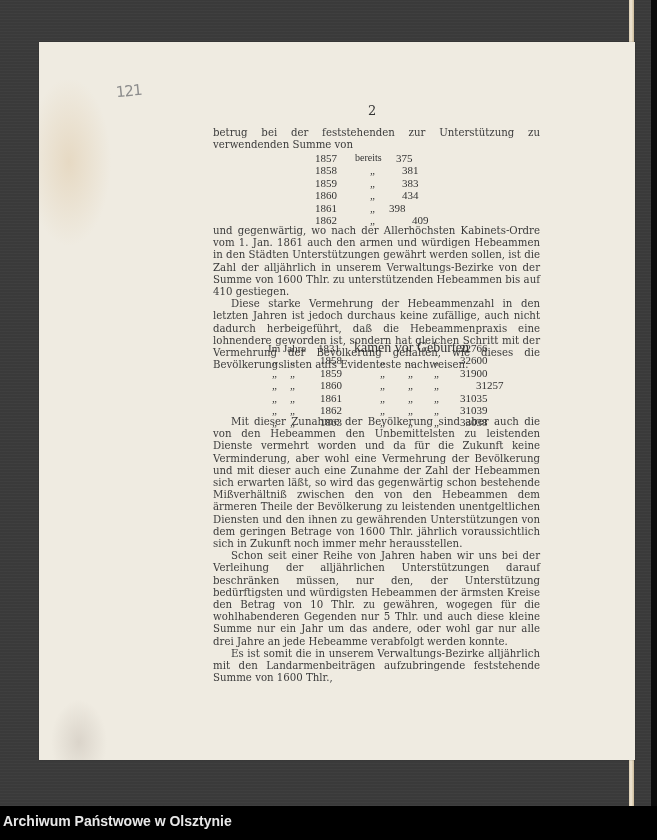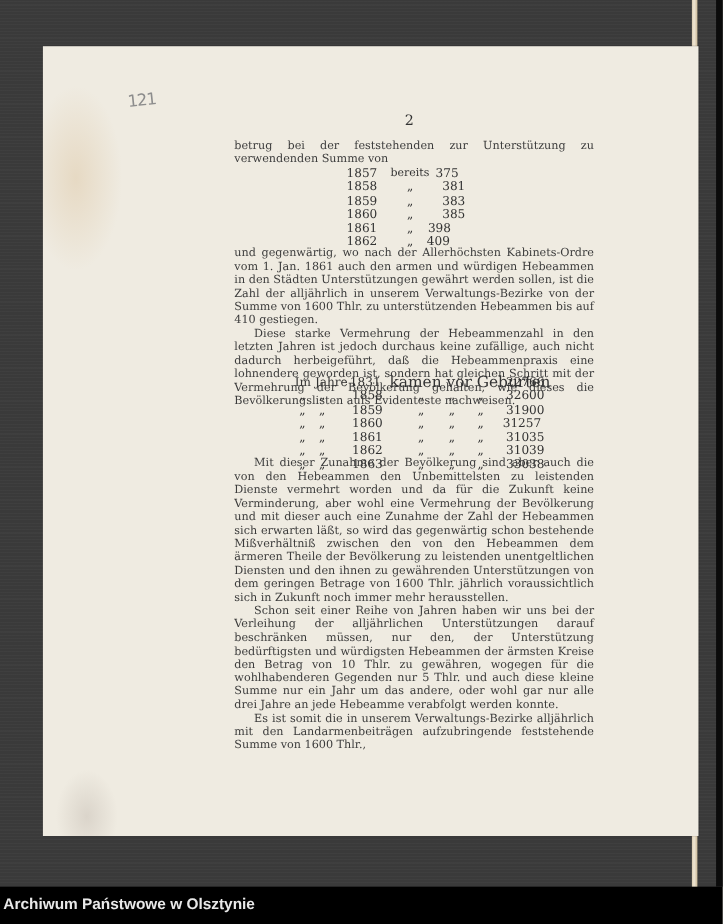--- a/index.html
+++ b/index.html
@@ -37,21 +37,21 @@
     position: absolute; left: 368px; top: 103px; font-size: 13px; color: #333;
   }
   .text {
     position: absolute; left: 213px; width: 327px;
     font-size: 10.2px; line-height: 12.2px; color: #3b3b3b;
     text-align: justify;
   }
   .text p { margin: 0; }
   .text .indent { text-indent: 18px; }
   .tbl { position: absolute; font-size: 11px; line-height: 12.4px; color: #333; }
-  .tbl .row { position: relative; height: 12.4px; white-space: nowrap; }
+  .tbl .row { position: relative; height: 12.4px; white-space: nowrap; font-family: Liberation Serif, serif; }
   .tbl span { position: absolute; top: 0; }
   .footer {
     position: absolute; left: 3px; top: 813px;
     font-family: "Liberation Sans", sans-serif; font-size: 14px; font-weight: bold; color: #e8e8e8;
   }
 </style>
 </head>
 <body>
 
 <div class="board"></div>
@@ -79,31 +79,31 @@
       <span style="left:87px">381</span>
     </div>
   <div class="row">
       <span style="left:0">1859</span>
       <span style="left:55px">„</span>
       <span style="left:87px">383</span>
     </div>
   <div class="row">
       <span style="left:0">1860</span>
       <span style="left:55px">„</span>
-      <span style="left:87px">385</span>
+      <span style="left:87px">434</span>
     </div>
   <div class="row">
       <span style="left:0">1861</span>
       <span style="left:55px">„</span>
       <span style="left:74px">398</span>
     </div>
   <div class="row">
       <span style="left:0">1862</span>
       <span style="left:55px">„</span>
-      <span style="left:73px">409</span>
+      <span style="left:97px">409</span>
     </div>
 </div>
 
 <div class="text" style="top:225px;">
   <p>und gegenwärtig, wo nach der Allerhöchsten Kabinets-Ordre vom 1. Jan. 1861 auch den armen und würdigen Hebeammen in den Städten Unterstützungen gewährt werden sollen, ist die Zahl der alljährlich in unserem Verwaltungs-Bezirke von der Summe von 1600 Thlr. zu unterstützenden Hebeammen bis auf 410 gestiegen.</p>
   <p class="indent">Diese starke Vermehrung der Hebeammenzahl in den letzten Jahren ist jedoch durchaus keine zufällige, auch nicht dadurch herbeigeführt, daß die Hebeammenpraxis eine lohnendere geworden ist, sondern hat gleichen Schritt mit der Vermehrung der Bevölkerung gehalten, wie dieses die Bevölkerungslisten aufs Evidenteste nachweisen.</p>
 </div>
 
 <div class="tbl" style="left:268px; top:342px; width:240px;">
   <div class="row">
@@ -130,21 +130,21 @@
       <span style="left:166px">„</span>
       <span style="left:192px">31900</span>
     </div>
   <div class="row">
       <span style="left:4px">„</span>
       <span style="left:22px">„</span>
       <span style="left:52px">1860</span>
       <span style="left:112px">„</span>
       <span style="left:140px">„</span>
       <span style="left:166px">„</span>
-      <span style="left:189px">31257</span>
+      <span style="left:208px">31257</span>
     </div>
   <div class="row">
       <span style="left:4px">„</span>
       <span style="left:22px">„</span>
       <span style="left:52px">1861</span>
       <span style="left:112px">„</span>
       <span style="left:140px">„</span>
       <span style="left:166px">„</span>
       <span style="left:192px">31035</span>
     </div>

